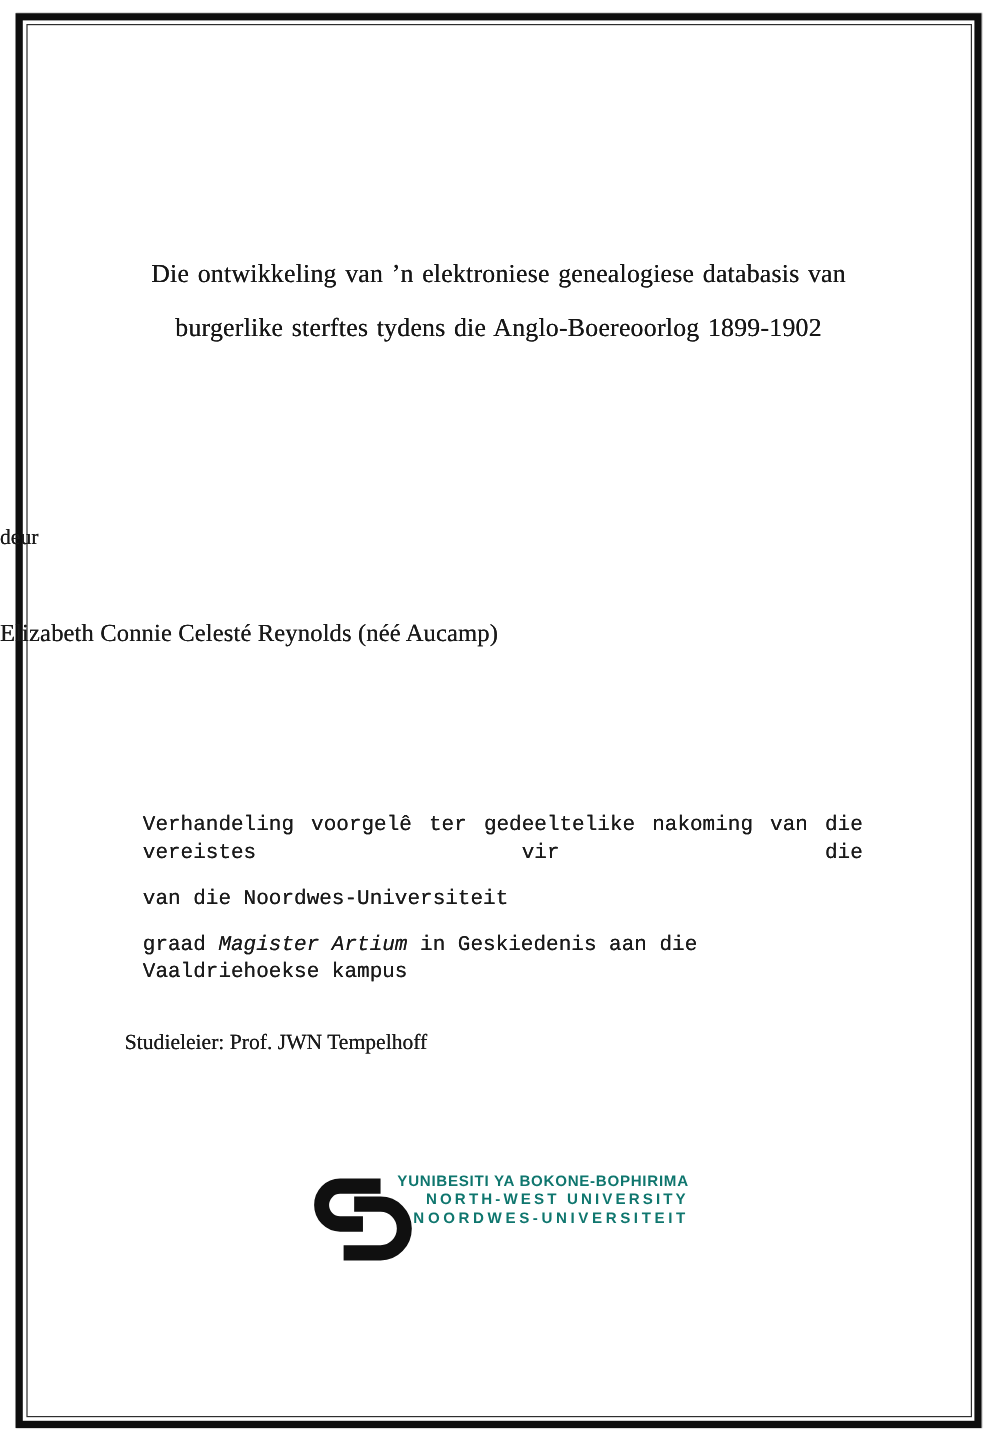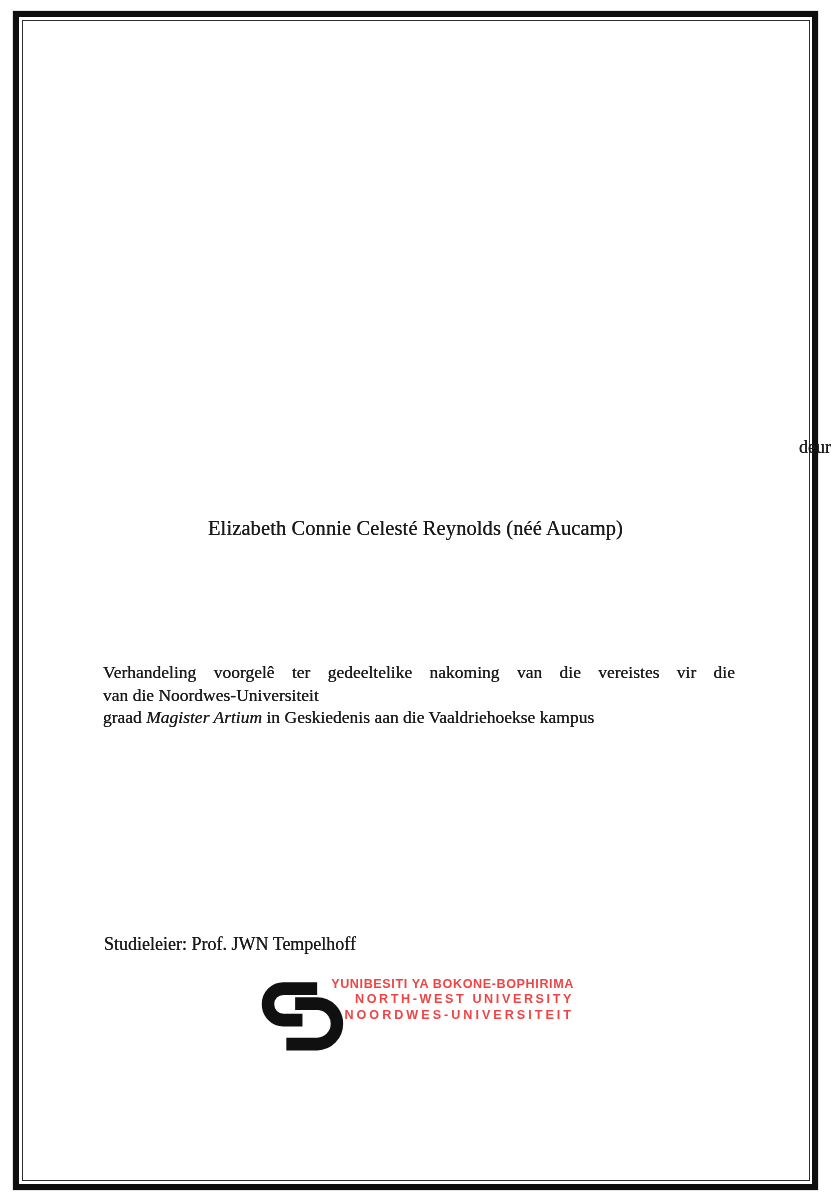--- a/index.html
+++ b/index.html
@@ -42,48 +42,47 @@
     word-spacing: 1.5px;
     color: #161616;
     text-shadow: 0 0 0.4px #161616;
   }
   .title-line { display: block; }
   .byline-label {
     position: absolute;
     left: 0; right: 0; top: 437px;
     margin: 0;
     font-size: 18px;
-    text-align: right;
+    text-align: left;
     text-shadow: 0 0 0.3px #1a1a1a;
   }
   .author {
     position: absolute;
     left: 0; right: 0; top: 517px;
     margin: 0;
     font-size: 20.5px;
-    text-align: center;
     letter-spacing: 0.1px;
     text-shadow: 0 0 0.4px #161616;
   }
   .statement {
     position: absolute;
     left: 103px; top: 661px;
     width: 632px;
     font-size: 17.5px;
     line-height: 22.6px;
     text-shadow: 0 0 0.3px #1a1a1a;
   }
-  .statement p { margin: 0; }
+  .statement p { margin: 16px; font-family: Liberation Mono, monospace; }
   .statement .justified {
     text-align: justify;
     text-align-last: justify;
   }
   .supervisor {
     position: absolute;
-    left: 104px; top: 932px;
+    left: 104px; top: 856px;
     font-size: 18px;
     line-height: 25.6px;
     text-shadow: 0 0 0.3px #1a1a1a;
   }
   .supervisor p { margin: 0; }
   
   .logo {
     position: absolute;
     left: 257px; top: 976px;
     width: 330px; height: 82px;
@@ -94,35 +93,39 @@
   }
   .logo-text {
     position: absolute;
     left: 63px; top: 1px;
     width: 254px;
     text-align: right;
     font-family: "Liberation Sans", "DejaVu Sans", sans-serif;
     font-weight: bold;
     font-size: 12.6px;
     line-height: 15.4px;
-    color: #ef4444;
+    color: #0f766e;
     white-space: nowrap;
   }
   .logo-text .lt1 { letter-spacing: 0.6px; }
   .logo-text .lt2 { letter-spacing: 2.6px; }
   .logo-text .lt3 { letter-spacing: 3.0px; }
 </style>
 </head>
 <body>
 
 <div class="page">
 
   <div class="frame-outer"></div>
   <div class="frame-inner"></div>
 
+  <h1 class="title">
+    <span class="title-line">Die ontwikkeling van ’n elektroniese genealogiese databasis van</span>
+    <span class="title-line">burgerlike sterftes tydens die Anglo-Boereoorlog 1899-1902</span>
+  </h1>
 
   <p class="byline-label">deur</p>
 
   <p class="author">Elizabeth Connie Celesté Reynolds (néé Aucamp)</p>
 
   <div class="statement">
     <p class="justified">Verhandeling voorgelê ter gedeeltelike nakoming van die vereistes vir die</p>
     <p>van die Noordwes-Universiteit</p>
     <p><span>graad </span><i>Magister Artium</i><span> in Geskiedenis aan die Vaaldriehoekse kampus</span></p>
   </div>

